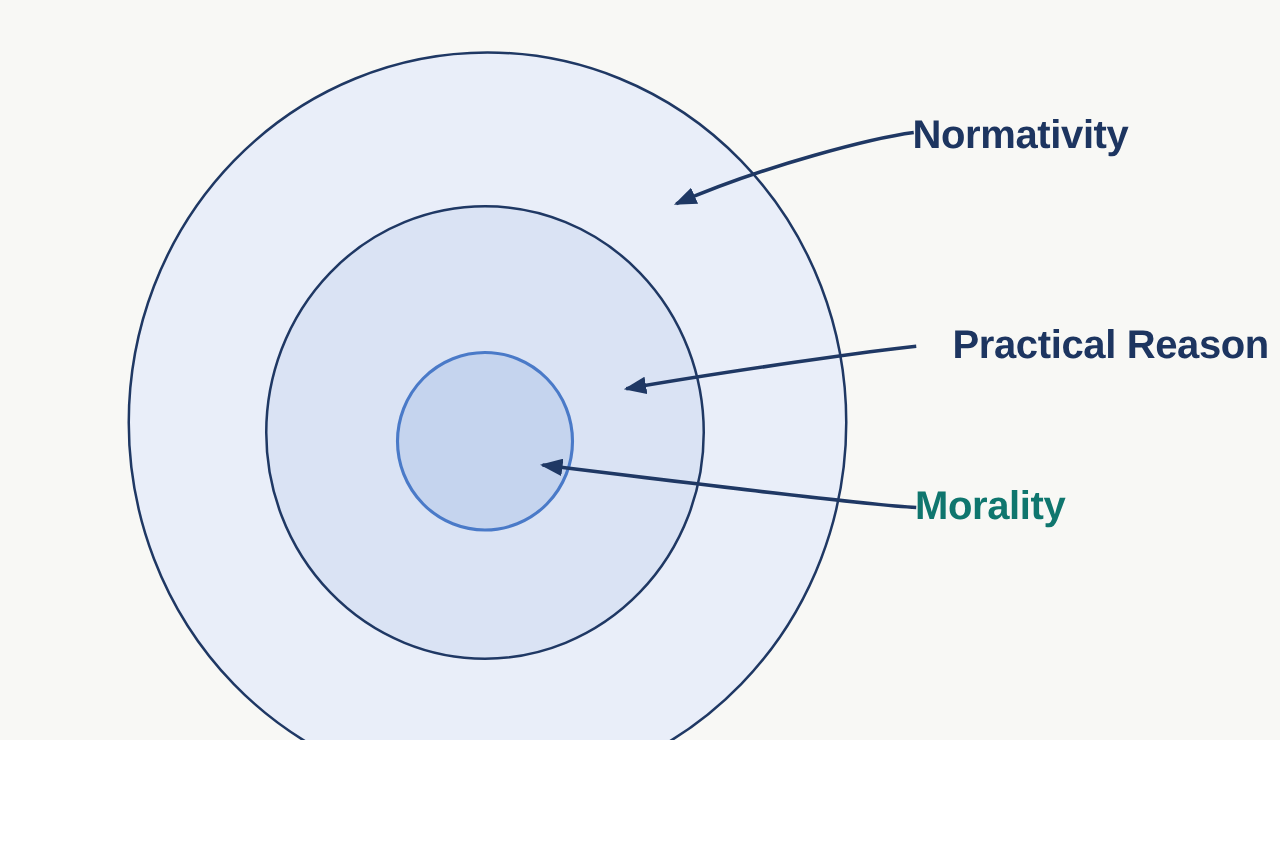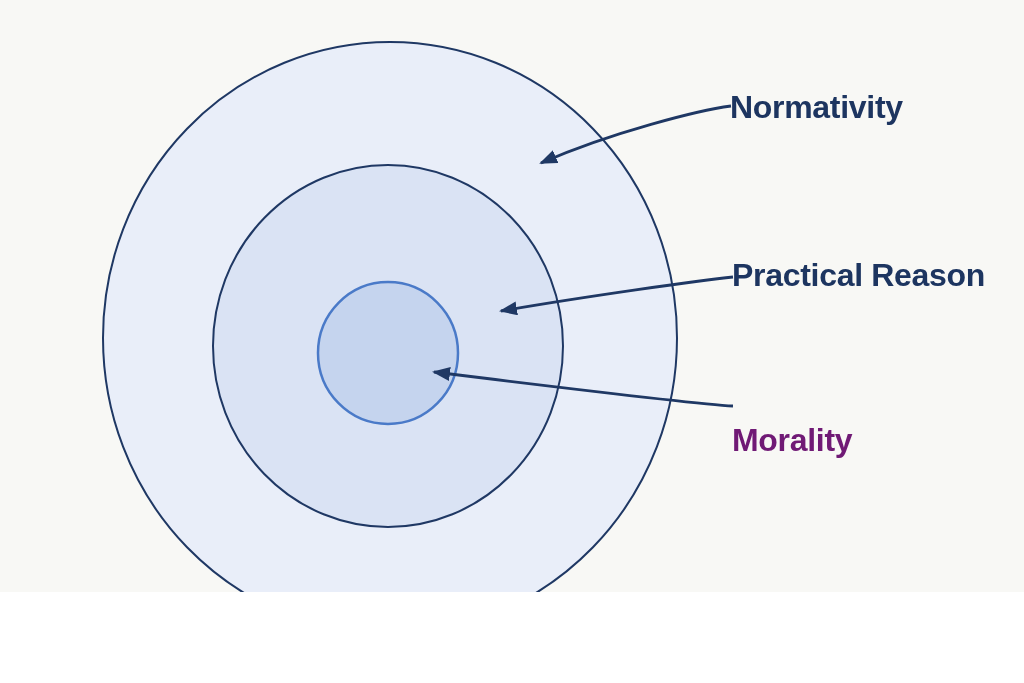--- a/index.html
+++ b/index.html
@@ -50,17 +50,17 @@
 
     <path d="M 731 106 C 700 110 612 132 541 163" fill="none" stroke-width="2.8" marker-end="url(#arrowhead)" stroke="#1f3864"></path>
 
     <path d="M 733 277 C 702 280 582 297 501 311" fill="none" stroke-width="2.8" marker-end="url(#arrowhead)" stroke="#1f3864"></path>
 
     <path d="M 733 406 C 694 404 564 388 434 372" fill="none" stroke-width="2.8" marker-end="url(#arrowhead)" stroke="#1f3864"></path>
   </svg>
 
   <div class="ring-label" id="label-normativity" style="color: rgb(29, 53, 96);">Normativity</div>
 
-  <div class="ring-label" id="label-practical" style="color: rgb(29, 53, 96);">Practical Reason</div>
+  <div class="ring-label" id="label-practical" style="color: rgb(29, 53, 96); margin-left: 30px;">Practical Reason</div>
 
-  <div class="ring-label" id="label-morality" style="color: #701a75; margin-top: 36px;">Morality</div>
+  <div class="ring-label" id="label-morality" style="color: #0f766e;">Morality</div>
 
 </div>
 
 </body></html>

